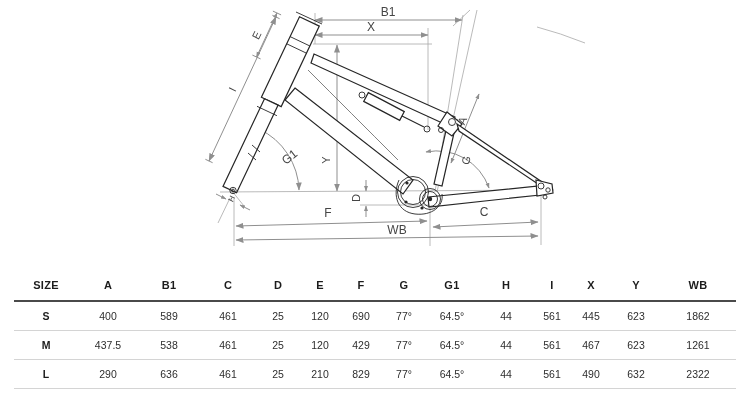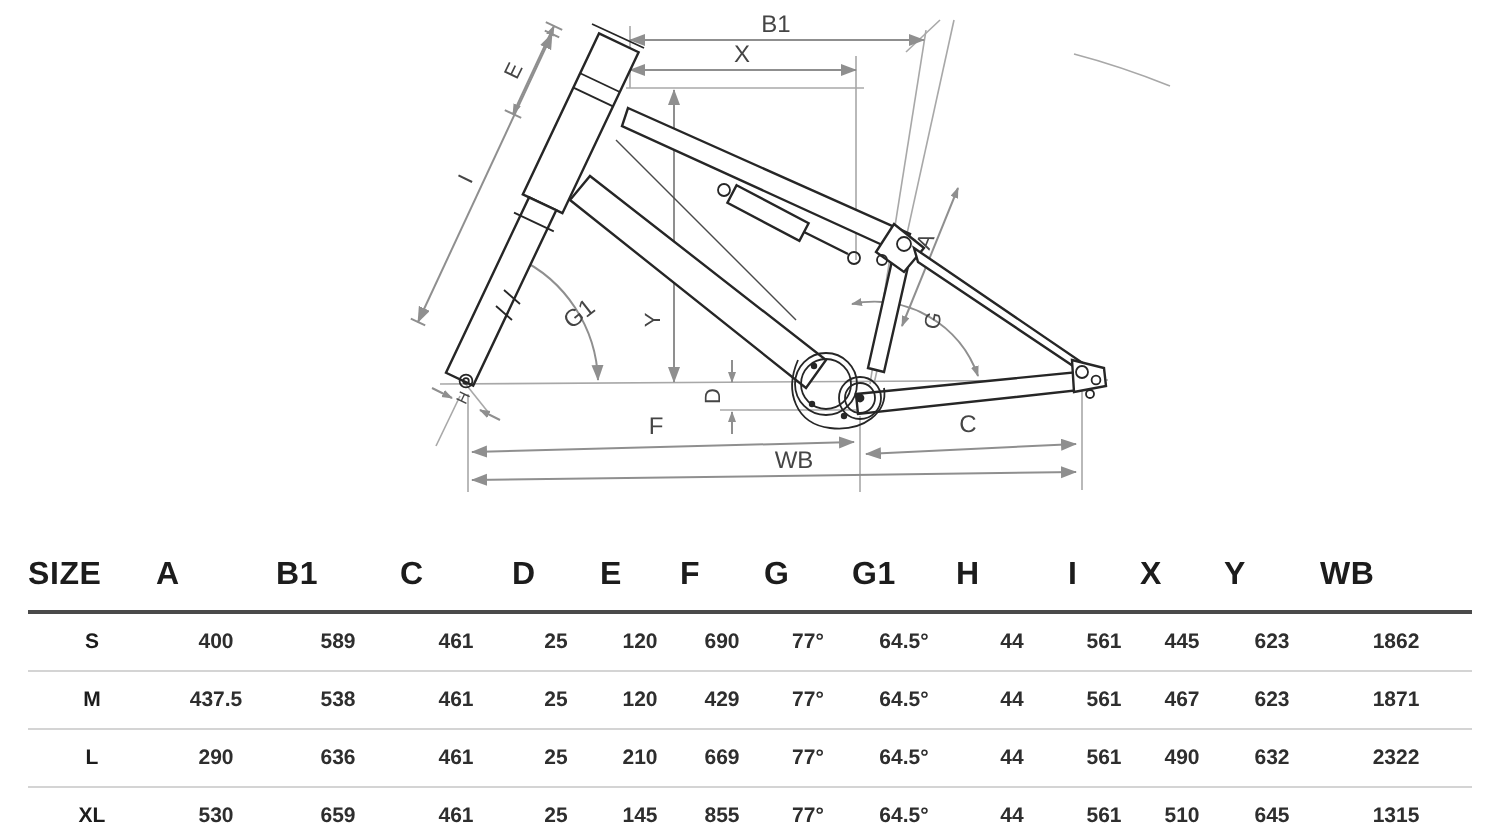--- a/index.html
+++ b/index.html
@@ -2,25 +2,25 @@
 <html><head>
 <meta charset="utf-8">
 <style>
   html,body{margin:0;padding:0;background:#ffffff;}
   body{width:750px;height:419px;overflow:hidden;font-family:"Liberation Sans",sans-serif;}
   .diagram-wrap{width:750px;height:262px;position:relative;}
   .diagram-wrap svg{display:block;}
   .table-wrap{margin:10px 14px 0 14px;}
   table.geo{width:722px;border-collapse:collapse;table-layout:fixed;}
   table.geo th{
-    font-size:16px;font-weight:700;color:#1c1c1c;letter-spacing:.3px;
-    padding:8px 0 9px 0;border-bottom:2px solid #4a4a4a;text-align:left;line-height:1;
+    font-size:11px;font-weight:700;color:#1c1c1c;letter-spacing:.3px;
+    padding:8px 0 9px 0;border-bottom:2px solid #4a4a4a;text-align:center;line-height:1;
   }
   table.geo td{
-    font-size:10.5px;font-weight:700;color:#2e2e2e;text-align:center;
+    font-size:10.5px;font-weight:400;color:#2e2e2e;text-align:center;
     height:28px;line-height:1;border-bottom:1px solid #d4d4d4;padding:0;
   }
   table.geo td.size-col{font-weight:700;color:#1c1c1c;}
   .dim{stroke:#8f8f8f;stroke-width:1;fill:none;}
   .ext{stroke:#a8a8a8;stroke-width:.8;fill:none;}
   .frameln{stroke:#262626;stroke-width:1.2;fill:#ffffff;}
   .framethin{stroke:#262626;stroke-width:.9;fill:none;}
   .dimlabel{fill:#454545;font-family:"Liberation Sans",sans-serif;font-size:12px;}
   .dimlabel.sm{font-size:11px;}
   .dimlabel.xs{font-size:8px;}
@@ -246,49 +246,33 @@
           <td>461</td>
           <td>25</td>
           <td>120</td>
           <td>429</td>
           <td>77°</td>
           <td>64.5°</td>
           <td>44</td>
           <td>561</td>
           <td>467</td>
           <td>623</td>
-          <td>1871</td>
+          <td>1261</td>
         </tr>
         <tr>
           <td class="size-col">L</td>
           <td>290</td>
           <td>636</td>
           <td>461</td>
           <td>25</td>
           <td>210</td>
-          <td>669</td>
+          <td>829</td>
           <td>77°</td>
           <td>64.5°</td>
           <td>44</td>
           <td>561</td>
           <td>490</td>
           <td>632</td>
           <td>2322</td>
         </tr>
-        <tr>
-          <td class="size-col">XL</td>
-          <td>530</td>
-          <td>659</td>
-          <td>461</td>
-          <td>25</td>
-          <td>145</td>
-          <td>855</td>
-          <td>77°</td>
-          <td>64.5°</td>
-          <td>44</td>
-          <td>561</td>
-          <td>510</td>
-          <td>645</td>
-          <td>1315</td>
-        </tr>
       </tbody>
   </table>
 </div>
 
 </body></html>

